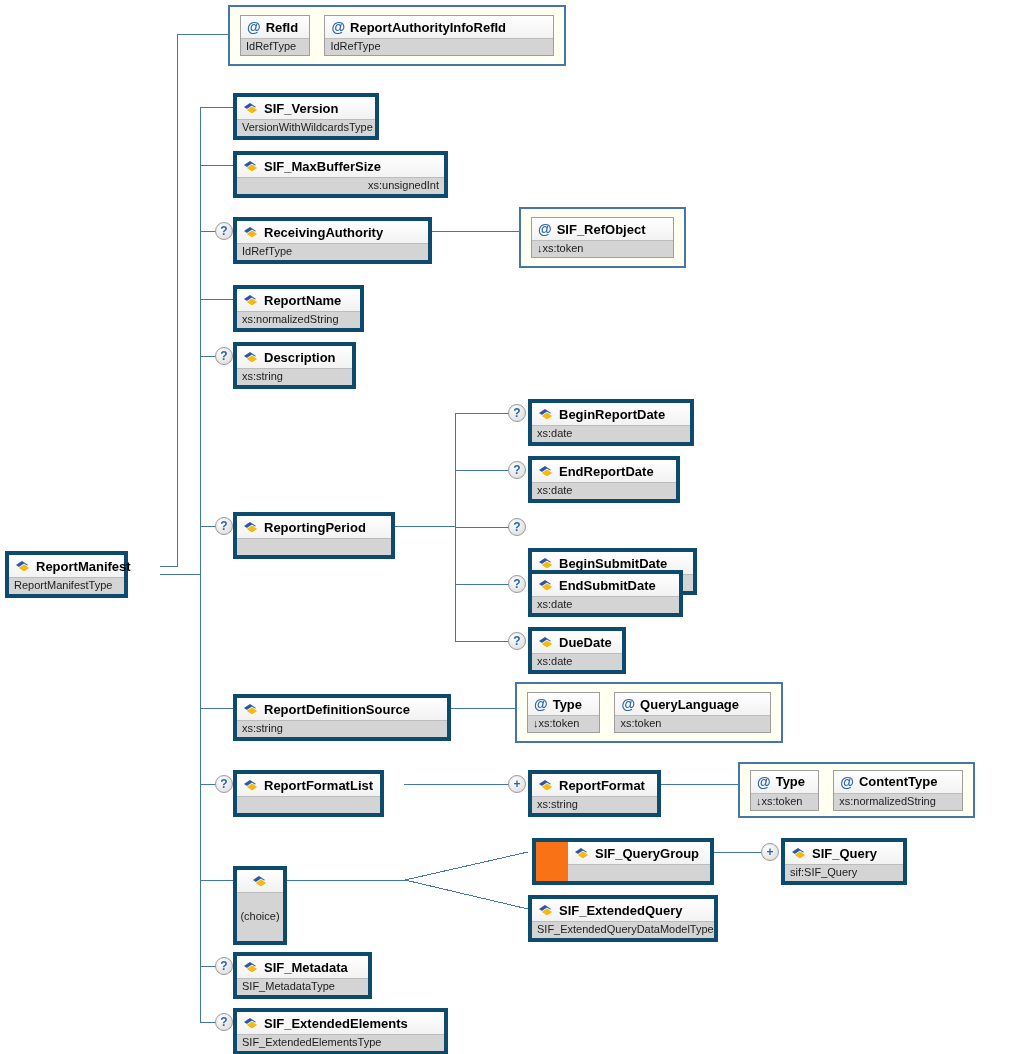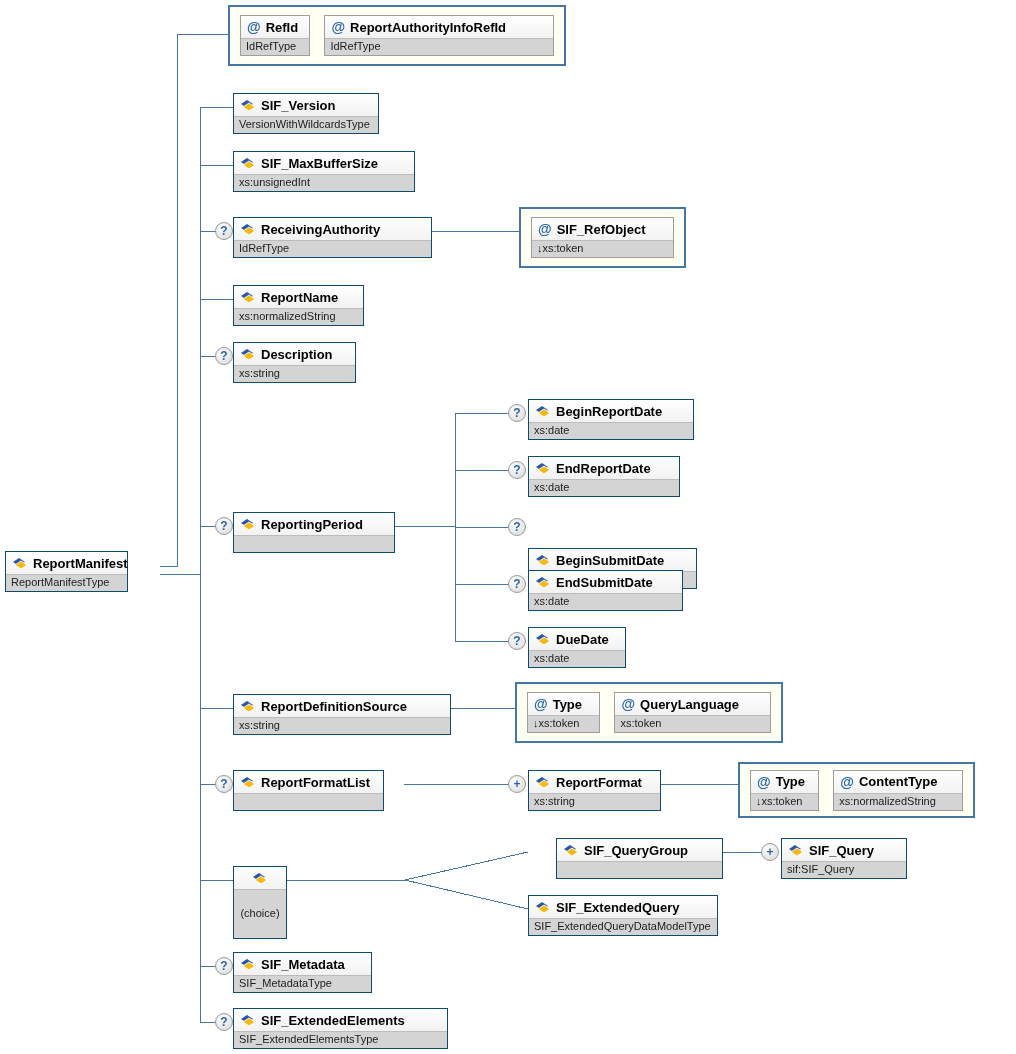--- a/index.html
+++ b/index.html
@@ -1,20 +1,20 @@
 <!DOCTYPE html>
 <html><head>
 <meta charset="utf-8">
 <style>
   html,body{margin:0;padding:0;background:#ffffff;}
   .stage{position:relative;width:1016px;height:1054px;font-family:"Liberation Sans",sans-serif;overflow:hidden;background:#fff;}
   svg.wires{position:absolute;left:0;top:0;width:1016px;height:1054px;}
   svg.wires polyline{fill:none;stroke:#4576a5;stroke-width:1;shape-rendering:crispEdges;}
 
-  .node{position:absolute;border:1px solid #0c4a6e;background:#f97316;box-sizing:border-box;}
+  .node{position:absolute;border:4px solid #0c4a6e;background:#f97316;box-sizing:border-box;}
   .ttl{height:22px;display:flex;align-items:center;gap:5px;padding:0 6px;
        background:linear-gradient(#ffffff,#f2f2f2);font-weight:bold;font-size:13px;color:#000;white-space:nowrap;}
   .typ{height:16px;background:#d4d4d4;border-top:1px solid #bcbcbc;font-size:11px;color:#1c1c1c;
        padding:0 5px;line-height:15px;white-space:nowrap;overflow:hidden;}
 
   .attr-container{position:absolute;background:#fffff2;border:2px solid #4576a5;display:flex;align-items:center;
        gap:14px;padding:0 10px;box-sizing:border-box;}
   .attr-box{border:1px solid #9e9e9e;background:#fff;}
   .at{color:#2a66a8;font-weight:bold;font-size:14px;line-height:14px;}
 
@@ -107,21 +107,21 @@
           <svg width="16" height="13" viewBox="0 0 16 13">
             <polygon points="1,5 7,1 13,5 7,9" fill="#2a56a4"></polygon>
             <polygon points="3,8 9,4 15,8 9,12" fill="#f5b915" stroke="#ffffff" stroke-width="0.9"></polygon>
           </svg>
         </span>
       <span>SIF_Version</span>
     </div>
     <div class="typ">VersionWithWildcardsType</div>
   </div>
 
-  <div class="node" style="left:233px;top:151px;width:182px;">
+  <div class="node" style="left:233px;top:151px;width:215px;text-align:right;">
     <div class="ttl">
       <span class="eicon">
           <svg width="16" height="13" viewBox="0 0 16 13">
             <polygon points="1,5 7,1 13,5 7,9" fill="#2a56a4"></polygon>
             <polygon points="3,8 9,4 15,8 9,12" fill="#f5b915" stroke="#ffffff" stroke-width="0.9"></polygon>
           </svg>
         </span>
       <span>SIF_MaxBufferSize</span>
     </div>
     <div class="typ">xs:unsignedInt</div>
@@ -332,21 +332,21 @@
       <span class="eicon">
           <svg width="16" height="13" viewBox="0 0 16 13">
             <polygon points="1,5 7,1 13,5 7,9" fill="#2a56a4"></polygon>
             <polygon points="3,8 9,4 15,8 9,12" fill="#f5b915" stroke="#ffffff" stroke-width="0.9"></polygon>
           </svg>
         </span>
     </div>
     <div class="typ">(choice)</div>
   </div>
 
-  <div class="node" style="left:556px;top:838px;width:167px;">
+  <div class="node" style="left:532px;top:838px;width:182px;padding-left:32px;">
     <div class="ttl">
       <span class="eicon">
           <svg width="16" height="13" viewBox="0 0 16 13">
             <polygon points="1,5 7,1 13,5 7,9" fill="#2a56a4"></polygon>
             <polygon points="3,8 9,4 15,8 9,12" fill="#f5b915" stroke="#ffffff" stroke-width="0.9"></polygon>
           </svg>
         </span>
       <span>SIF_QueryGroup</span>
     </div>
     <div class="typ"></div>

